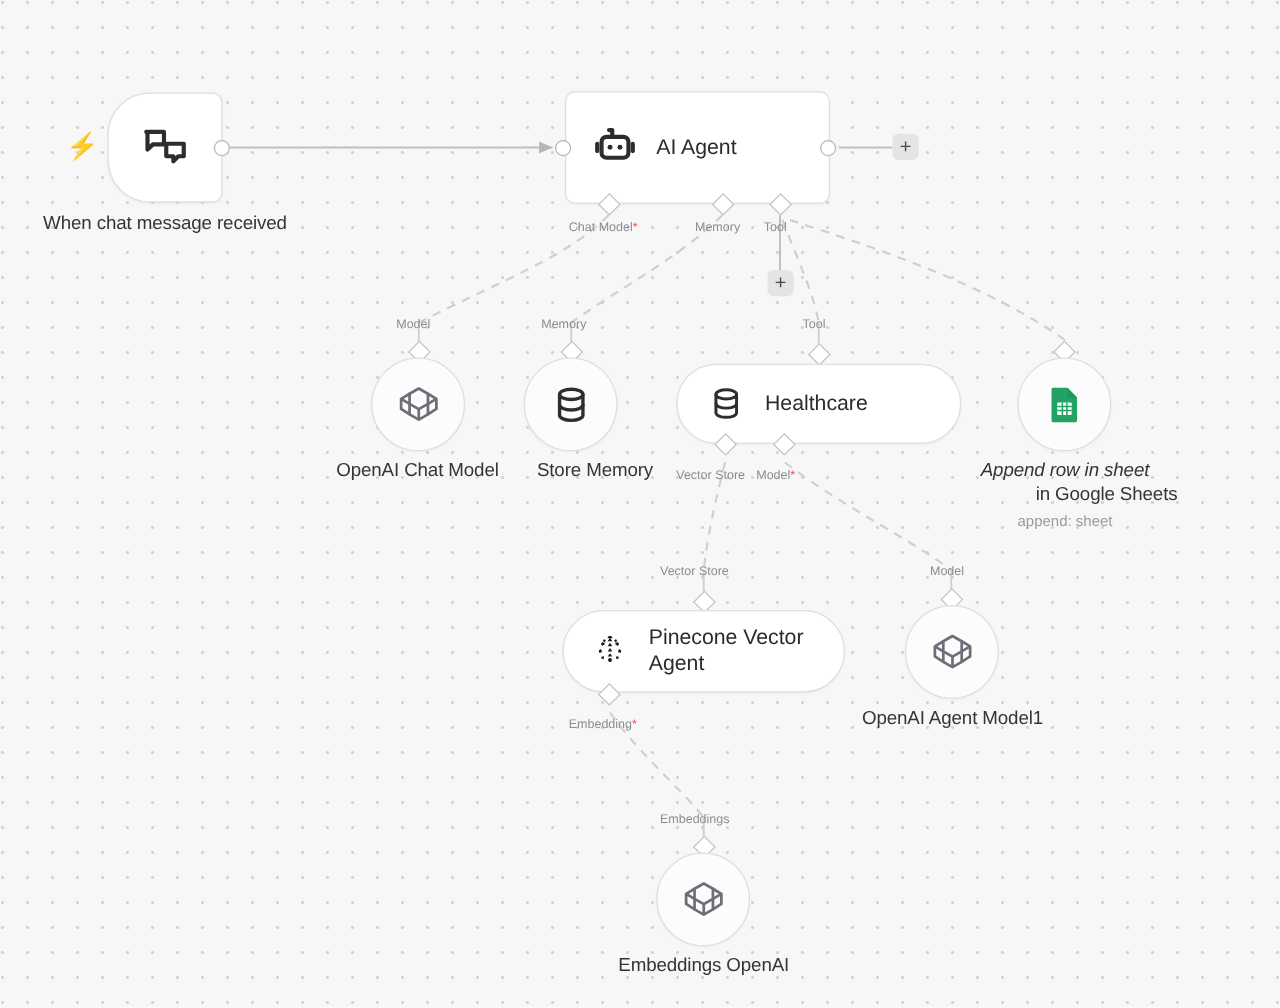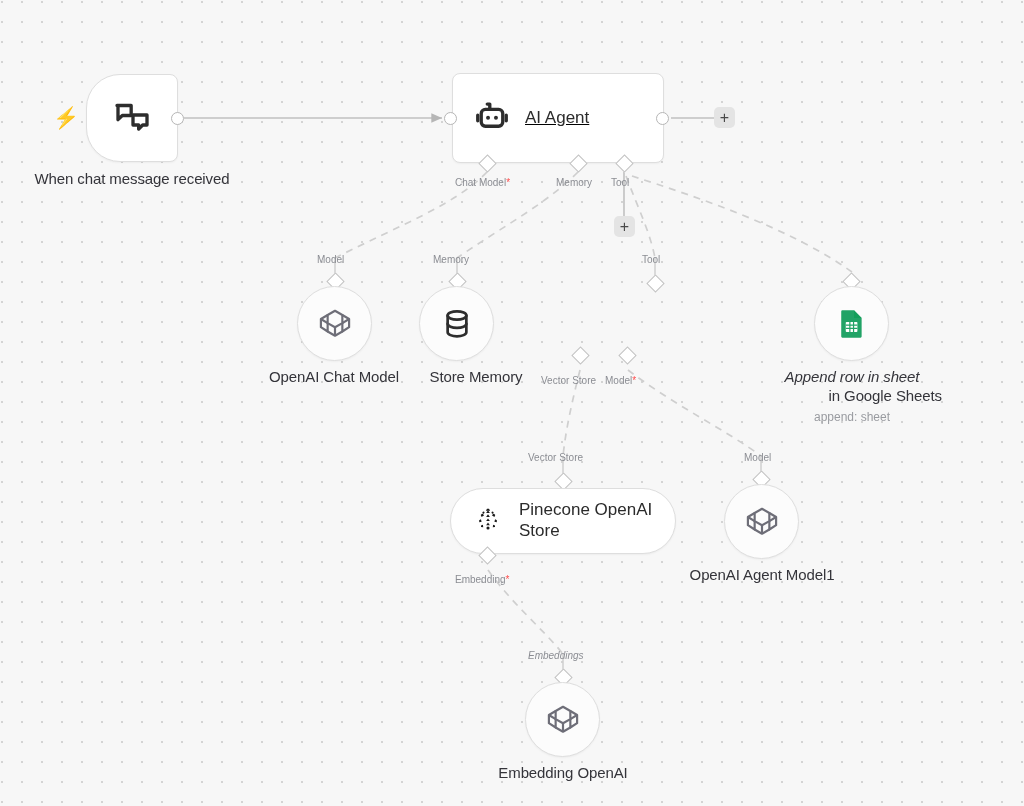--- a/index.html
+++ b/index.html
@@ -103,21 +103,21 @@
           <path d="M3 4.5h8.5v6H6.2L3.6 13V4.5z"></path>
           <path d="M12.6 10.2H21v6h-2.6L16 18.6v-2.4h-3.4z"></path>
         </svg>
       </span>
     </div>
   </div>
   <div class="endpoint" style="left:171px; top:112px;"></div>
   <div class="caption" style="left:34px; top:170px; width:196px;">When chat message received</div>
 
   <div class="node node-rect" style="left:452px; top:73px; width:212px; height:90px;">
-    <div class="node-inner" style="padding-left:20px; gap:14px;text-decoration:underline;">
+    <div class="node-inner" style="padding-left:20px; gap:14px;">
       <span class="node-icon">
         <svg width="38" height="38" viewBox="0 0 24 24" fill="none" stroke="#2d2d2d" stroke-width="2.1" stroke-linecap="round" stroke-linejoin="round">
           <path d="M9 3.2h1.6v2.6"></path>
           <rect x="5.2" y="6.6" width="13.6" height="10.6" rx="2.6"></rect>
           <path d="M3 10.2v3.6M21 10.2v3.6"></path>
           <circle cx="9.5" cy="11.9" r="1.25" fill="#2d2d2d" stroke="none"></circle>
           <circle cx="14.5" cy="11.9" r="1.25" fill="#2d2d2d" stroke="none"></circle>
         </svg>
       </span>
       <span class="node-title">AI Agent</span>
@@ -167,20 +167,32 @@
           <path d="M5.4 6v11.8c0 1.6 3 2.9 6.6 2.9s6.6-1.3 6.6-2.9V6"></path>
           <path d="M5.4 11.9c0 1.6 3 2.9 6.6 2.9s6.6-1.3 6.6-2.9"></path>
         </svg>
       </span>
     </div>
   </div>
   <div class="caption" style="left:396px; top:368px; width:160px;">Store Memory</div>
 
   <div class="portlabel" style="left:642px; top:254px;">Tool</div>
   <div class="diamond" style="left:649px; top:277px;"></div>
+  <div class="node node-pill" style="left:541px; top:291px; width:228px; height:64px;">
+    <div class="node-inner" style="padding-left:24px; gap:16px;">
+      <span class="node-icon">
+        <svg width="30" height="30" viewBox="0 0 24 24" fill="none" stroke="#2d2d2d" stroke-width="1.9" stroke-linecap="round" stroke-linejoin="round">
+          <ellipse cx="12" cy="6" rx="6.6" ry="2.9"></ellipse>
+          <path d="M5.4 6v11.8c0 1.6 3 2.9 6.6 2.9s6.6-1.3 6.6-2.9V6"></path>
+          <path d="M5.4 11.9c0 1.6 3 2.9 6.6 2.9s6.6-1.3 6.6-2.9"></path>
+        </svg>
+      </span>
+      <span class="node-title">Healthcare</span>
+    </div>
+  </div>
   <div class="diamond" style="left:574px; top:349px;"></div>
   <div class="portlabel" style="left:541px; top:375px;">Vector Store</div>
   <div class="diamond" style="left:621px; top:349px;"></div>
   <div class="portlabel" style="left:605px; top:375px; background:transparent;">Model<span class="req">*</span></div>
 
   <div class="diamond" style="left:845px; top:275px;"></div>
   <div class="node node-circle" style="left:814px; top:286px; width:75px; height:75px;">
     <div class="node-inner centered">
       <span class="node-icon">
         <svg width="34" height="34" viewBox="0 0 24 24">
@@ -211,21 +223,21 @@
           <path d="M6.2 7.1 7.4 6l1.5 1.4-2 1.3z"></path>
           <path d="M17.8 7.1 16.6 6l-1.5 1.4 2 1.3z"></path>
           <path d="M4.9 11.4l1.4-.8.6 2-1.9.3z"></path>
           <path d="M19.1 11.4l-1.4-.8-.6 2 1.9.3z"></path>
           <path d="M6.4 15.6l1.5-.6.3 2-1.8-.3z"></path>
           <path d="M17.6 15.6l-1.5-.6-.3 2 1.8-.3z"></path>
           <path d="M8.1 4.3l1.2.5-.6 1.6-1.3-1z"></path>
           <path d="M15.9 4.3l-1.2.5.6 1.6 1.3-1z"></path>
         </svg>
       </span>
-      <span class="node-title" style="max-width:138px;">Pinecone OpenAI Store</span>
+      <span class="node-title" style="max-width:138px;">Pinecone Vector Agent</span>
     </div>
   </div>
   <div class="diamond" style="left:481px; top:549px;"></div>
   <div class="portlabel" style="left:455px; top:574px;">Embedding<span class="req">*</span></div>
 
   <div class="portlabel" style="left:744px; top:452px;">Model</div>
   <div class="diamond" style="left:755px; top:473px;"></div>
   <div class="node node-circle" style="left:724px; top:484px; width:75px; height:75px;">
     <div class="node-inner centered">
       <span class="node-icon">
@@ -236,32 +248,32 @@
           <path d="M7.1 17 12 19.8 16.9 17"></path>
           <path d="M12 14.2v5.6"></path>
           <path d="M2.6 8.7 7.1 11.4"></path>
           <path d="M21.4 8.7 16.9 11.4"></path>
         </svg>
       </span>
     </div>
   </div>
   <div class="caption" style="left:682px; top:566px; width:160px;">OpenAI Agent Model1</div>
 
-  <div class="portlabel" style="left:528px; top:650px;font-style:italic;">Embeddings</div>
+  <div class="portlabel" style="left:528px; top:650px;">Embeddings</div>
   <div class="diamond" style="left:557px; top:671px;"></div>
   <div class="node node-circle" style="left:525px; top:682px; width:75px; height:75px;">
     <div class="node-inner centered">
       <span class="node-icon">
         <svg width="36" height="36" viewBox="0 0 24 24" fill="none" stroke="#6e6e78" stroke-width="1.45" stroke-linejoin="round">
           <path d="M12 3.2 7.1 6v5.4L12 14.2l4.9-2.8V6z"></path>
           <path d="M7.1 6 2.6 8.7v5.4L7.1 17v-5.6"></path>
           <path d="M16.9 6l4.5 2.7v5.4L16.9 17v-5.6"></path>
           <path d="M7.1 17 12 19.8 16.9 17"></path>
           <path d="M12 14.2v5.6"></path>
           <path d="M2.6 8.7 7.1 11.4"></path>
           <path d="M21.4 8.7 16.9 11.4"></path>
         </svg>
       </span>
     </div>
   </div>
-  <div class="caption" style="left:483px; top:764px; width:160px;">Embedding OpenAI</div>
+  <div class="caption" style="left:483px; top:764px; width:160px;">Embeddings OpenAI</div>
 
 </div>
 
 </body></html>

